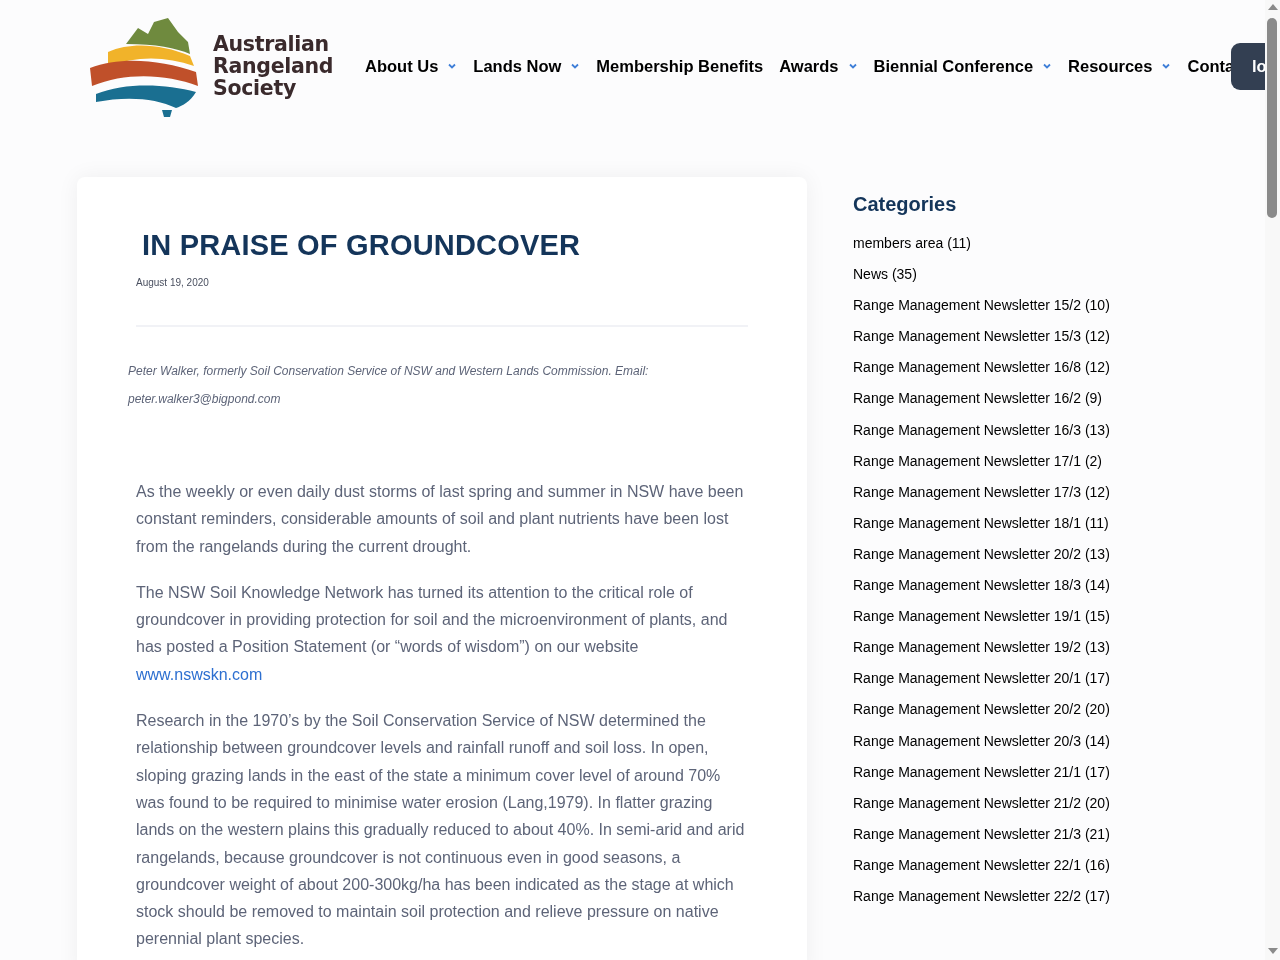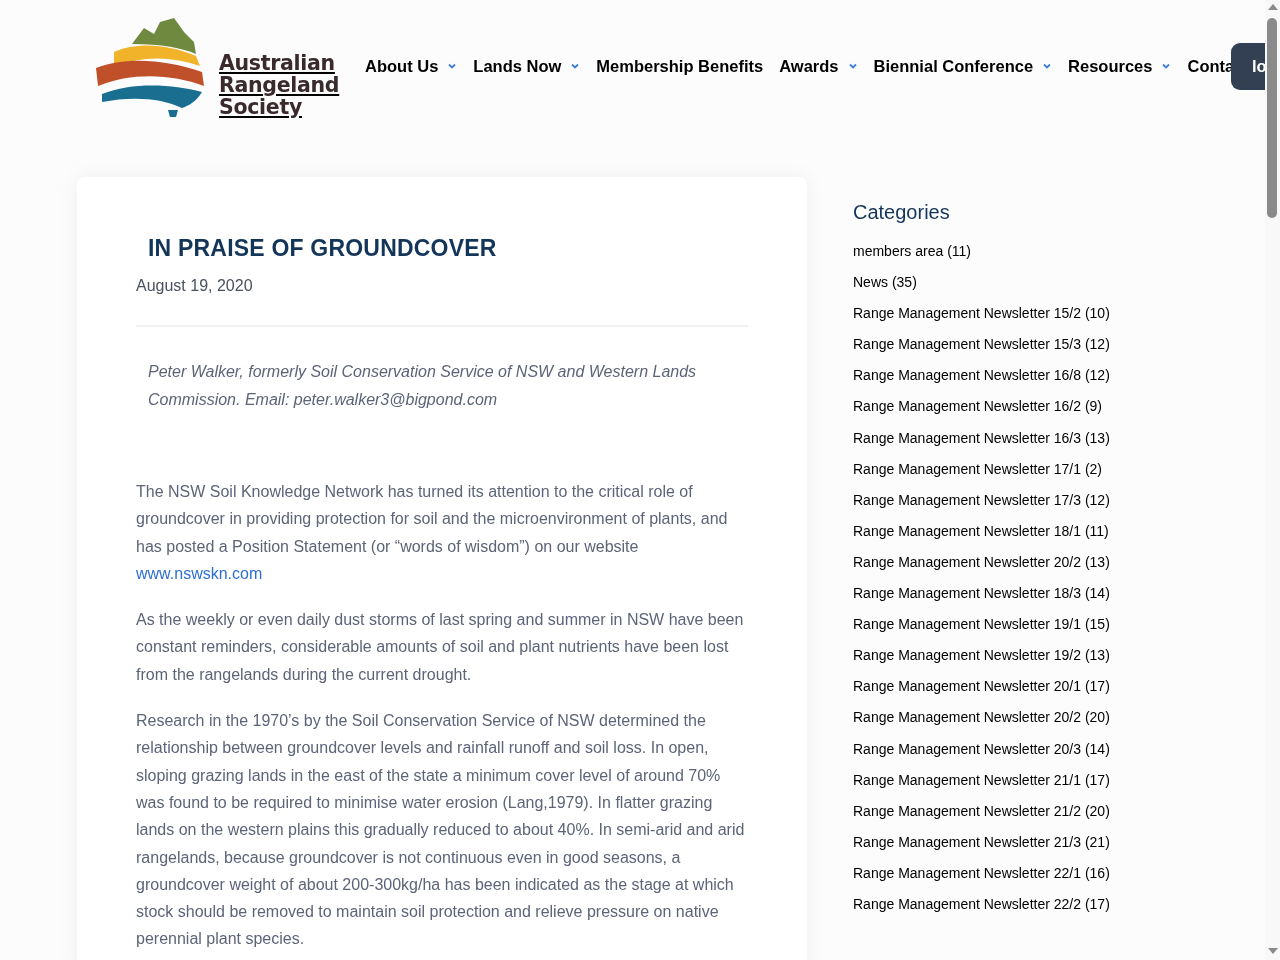--- a/index.html
+++ b/index.html
@@ -3,45 +3,45 @@
 <meta charset="utf-8">
 <style>
   html, body { margin:0; padding:0; }
   body {
     width:1280px; height:960px; overflow:hidden; position:relative;
     background:#fcfcfd;
     font-family:"Liberation Sans", sans-serif;
   }
   
   .header { position:absolute; left:0; top:0; width:1265px; height:130px; }
-  .logo { position:absolute; left:92px; top:14px; width:265px; height:104px; display:flex; align-items:flex-end;text-decoration:underline; }
+  .logo { position:absolute; left:86px; top:14px; width:265px; height:104px; display:flex; align-items:center; }
   .logo-mark { width:125px; height:104px; }
   .logo-text { margin-left:2px; font-family:"DejaVu Sans", sans-serif; font-weight:bold; color:#3a2a2c; font-size:20.5px; line-height:22px; letter-spacing:-0.3px; }
   .logo-text div { white-space:nowrap; }
   .nav { position:absolute; left:365px; top:43px; display:flex; align-items:center; height:46px; }
   .nav-item { display:flex; align-items:center; color:#000000; font-weight:bold; font-size:16.5px; margin-right:16px; white-space:nowrap; cursor:pointer; }
   .nav-item .chev { margin-left:9px; width:10px; height:10px; display:inline-flex; }
   .login-btn { position:absolute; left:1231px; top:43px; width:60px; height:47px; background:#333f52; border-radius:9px; color:#fff; font-weight:bold; font-size:16.5px; display:flex; align-items:center; padding-left:21px; box-sizing:border-box; overflow:hidden; }
   
   .scrollbar { position:absolute; left:1265px; top:0; width:15px; height:960px; background:#f8f8f8; }
   .scroll-up { position:absolute; left:3px; top:4px; width:0; height:0; border-left:5px solid transparent; border-right:5px solid transparent; border-bottom:6px solid #8a8a8a; }
   .scroll-thumb { position:absolute; left:2px; top:18px; width:10px; height:200px; background:#8a8a8a; border-radius:5px; }
   .scroll-down { position:absolute; left:3px; top:948px; width:0; height:0; border-left:5px solid transparent; border-right:5px solid transparent; border-top:6px solid #8a8a8a; }
   
   .card { position:absolute; left:77px; top:177px; width:730px; height:800px; background:#fff; border-radius:8px; box-shadow:0 0 22px rgba(0,0,0,0.06); }
-  .title { position:absolute; left:59px; top:46px; margin:12px; color:#14355a; font-size:23px; font-weight:bold; letter-spacing:0.2px; }
-  .date { position:absolute; left:59px; top:100px; font-size:16px; color:#4a5060; }
+  .title { position:absolute; left:59px; top:46px; margin:6px; color:#14355a; font-size:29px; font-weight:bold; letter-spacing:0.2px; }
+  .date { position:absolute; left:59px; top:100px; font-size:10px; color:#4a5060; }
   .divider { position:absolute; left:59px; top:148px; width:612px; height:2px; background:#f1f2f6; }
-  .byline { position:absolute; left:71px; top:181px; width:612px; font-style:italic; color:#5d6478; font-size:16px; line-height:27.5px; }
+  .byline { position:absolute; left:51px; top:181px; width:612px; font-style:italic; color:#5d6478; font-size:12px; line-height:27.5px; }
   .body { position:absolute; left:59px; top:301px; width:612px; color:#5d6478; font-size:16px; line-height:27.3px; }
   .body p { margin:0 0 19px 0; }
   .body a { color:#2d6fd0; text-decoration:none; }
   
   .sidebar { position:absolute; left:853px; top:193px; width:400px; }
-  .sidebar h3 { margin:8px 0 19px 0; color:#14355a; font-size:20px; font-weight:normal; }
+  .sidebar h3 { margin:0 0 19px 0; color:#14355a; font-size:20px; font-weight:bold; }
   .cat-list { list-style:none; margin:0; padding:0; }
   .cat-list li { height:31.1px; font-size:14px; color:#000000; white-space:nowrap; }
   .cat-list li span { cursor:pointer; }
 </style>
 </head>
 <body>
 
 <div class="header">
   <div class="logo">
     <svg class="logo-mark" viewBox="0 0 125 104">
@@ -116,22 +116,22 @@
     <span>lo</span>
   </div>
 </div>
 
 <div class="card">
   <h1 class="title">IN PRAISE OF GROUNDCOVER</h1>
   <div class="date">August 19, 2020</div>
   <div class="divider"></div>
   <div class="byline">Peter Walker, formerly Soil Conservation Service of NSW and Western Lands Commission.  Email: peter.walker3@bigpond.com</div>
   <div class="body">
+    <p>As the weekly or even daily dust storms of last spring and summer in NSW have been constant reminders, considerable amounts of soil and plant nutrients have been lost from the rangelands during the current drought.</p>
     <p><span>The NSW Soil Knowledge Network has turned its attention to the critical role of groundcover in providing protection for soil and the microenvironment of plants, and has posted a Position Statement (or “words of wisdom”) on our website</span><br><a>www.nswskn.com</a></p>
-    <p>As the weekly or even daily dust storms of last spring and summer in NSW have been constant reminders, considerable amounts of soil and plant nutrients have been lost from the rangelands during the current drought.</p>
     <p>Research in the 1970’s by the Soil Conservation Service of NSW determined the relationship between groundcover levels and rainfall runoff and soil loss. In open, sloping grazing lands in the east of the state a minimum cover level of around 70% was found to be required to minimise water erosion (Lang,1979). In flatter grazing lands on the western plains this gradually reduced to about 40%. In semi-arid and arid rangelands, because groundcover is not continuous even in good seasons, a groundcover weight of about 200-300kg/ha has been indicated as the stage at which stock should be removed to maintain soil protection and relieve pressure on native perennial plant species.</p>
   </div>
 </div>
 
 <aside class="sidebar">
   <h3>Categories</h3>
   <ul class="cat-list">
     <li><span>members area (11)</span></li>
     <li><span>News (35)</span></li>
     <li><span>Range Management Newsletter 15/2 (10)</span></li>

